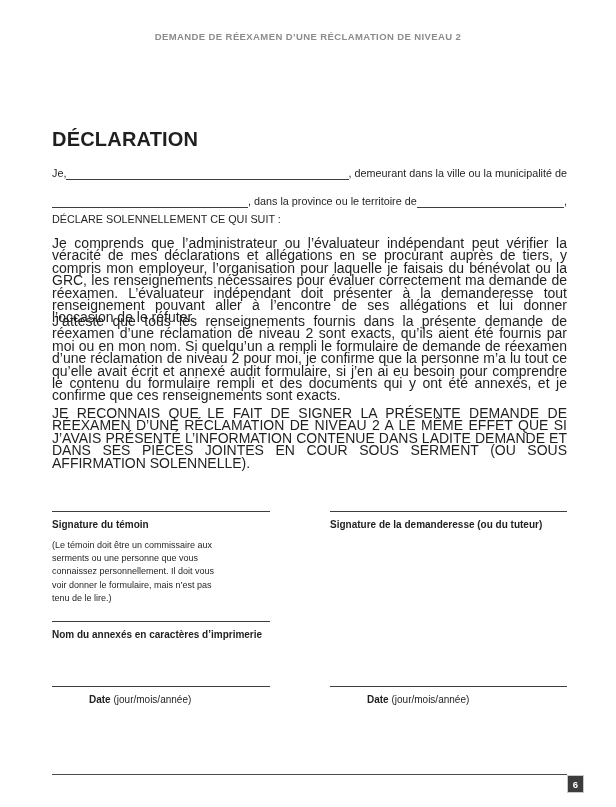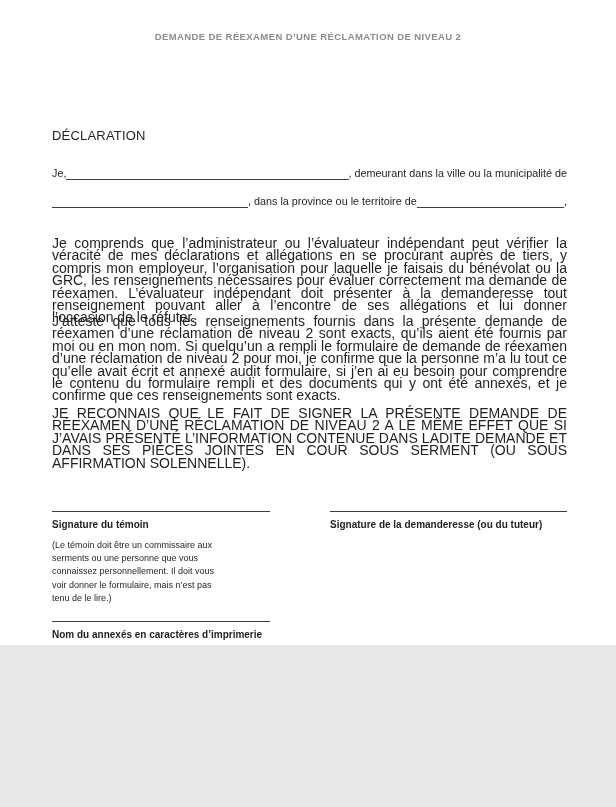--- a/index.html
+++ b/index.html
@@ -1,34 +1,34 @@
 <!DOCTYPE html>
 <html><head>
 <meta charset="utf-8">
 <style>
   html,body{margin:0;padding:0;background:#e8e8e8;}
   .page{
     position:relative;
-    width:616px;height:645px;
+    width:616px;height:807px;
     margin:0 auto;
     background:#ffffff;
     font-family:"Liberation Sans","DejaVu Sans",sans-serif;
     color:#1f1f1f;
     overflow:hidden;
   }
   .header-title{
     position:absolute;top:31px;left:0;right:0;
     text-align:center;
     font-size:9.5px;font-weight:bold;
     color:#8c8c8c;
     letter-spacing:0.4px;
   }
   .decl-heading{
     position:absolute;top:128px;left:52px;
-    font-size:13px;font-weight:normal;
+    font-size:20px;font-weight:bold;
     letter-spacing:0.2px;
   }
   .fill-row{
     position:absolute;left:52px;right:49px;
     display:flex;align-items:flex-end;
     font-size:10.8px;line-height:13px;
     white-space:nowrap;
   }
   .fill-row .blank{
     border-bottom:1.2px solid #3d3d3d;
@@ -97,20 +97,21 @@
     <span>, demeurant dans la ville ou la municipalité de</span>
   </div>
 
   <div class="fill-row row2">
     <span class="blank" style="width:196px;"></span>
     <span>, dans la province ou le territoire de </span>
     <span class="blank grow"></span>
     <span>,</span>
   </div>
 
+  <div class="solemn">DÉCLARE SOLENNELLEMENT CE QUI SUIT :</div>
 
   <p class="body-par par1">Je comprends que l’administrateur ou l’évaluateur indépendant peut vérifier la véracité de mes déclarations et allégations en se procurant auprès de tiers, y compris mon employeur, l’organisation pour laquelle je faisais du bénévolat ou la GRC, les renseignements nécessaires pour évaluer correctement ma demande de réexamen. L’évaluateur indépendant doit présenter à la demanderesse tout renseignement pouvant aller à l’encontre de ses allégations et lui donner l’occasion de le réfuter.</p>
 
   <p class="body-par par2">J’atteste que tous les renseignements fournis dans la présente demande de réexamen d’une réclamation de niveau 2 sont exacts, qu’ils aient été fournis par moi ou en mon nom. Si quelqu’un a rempli le formulaire de demande de réexamen d’une réclamation de niveau 2 pour moi, je confirme que la personne m’a lu tout ce qu’elle avait écrit et annexé audit formulaire, si j’en ai eu besoin pour comprendre le contenu du formulaire rempli et des documents qui y ont été annexés, et je confirme que ces renseignements sont exacts.</p>
 
   <p class="body-par par3">JE RECONNAIS QUE LE FAIT DE SIGNER LA PRÉSENTE DEMANDE DE RÉEXAMEN D’UNE RÉCLAMATION DE NIVEAU 2 A LE MÊME EFFET QUE SI J’AVAIS PRÉSENTÉ L’INFORMATION CONTENUE DANS LADITE DEMANDE ET DANS SES PIÈCES JOINTES EN COUR SOUS SERMENT (OU SOUS AFFIRMATION SOLENNELLE).</p>
 
   <div class="sig-line col-left" style="top:511px;"></div>
   <div class="sig-line col-right" style="top:511px;"></div>
 

